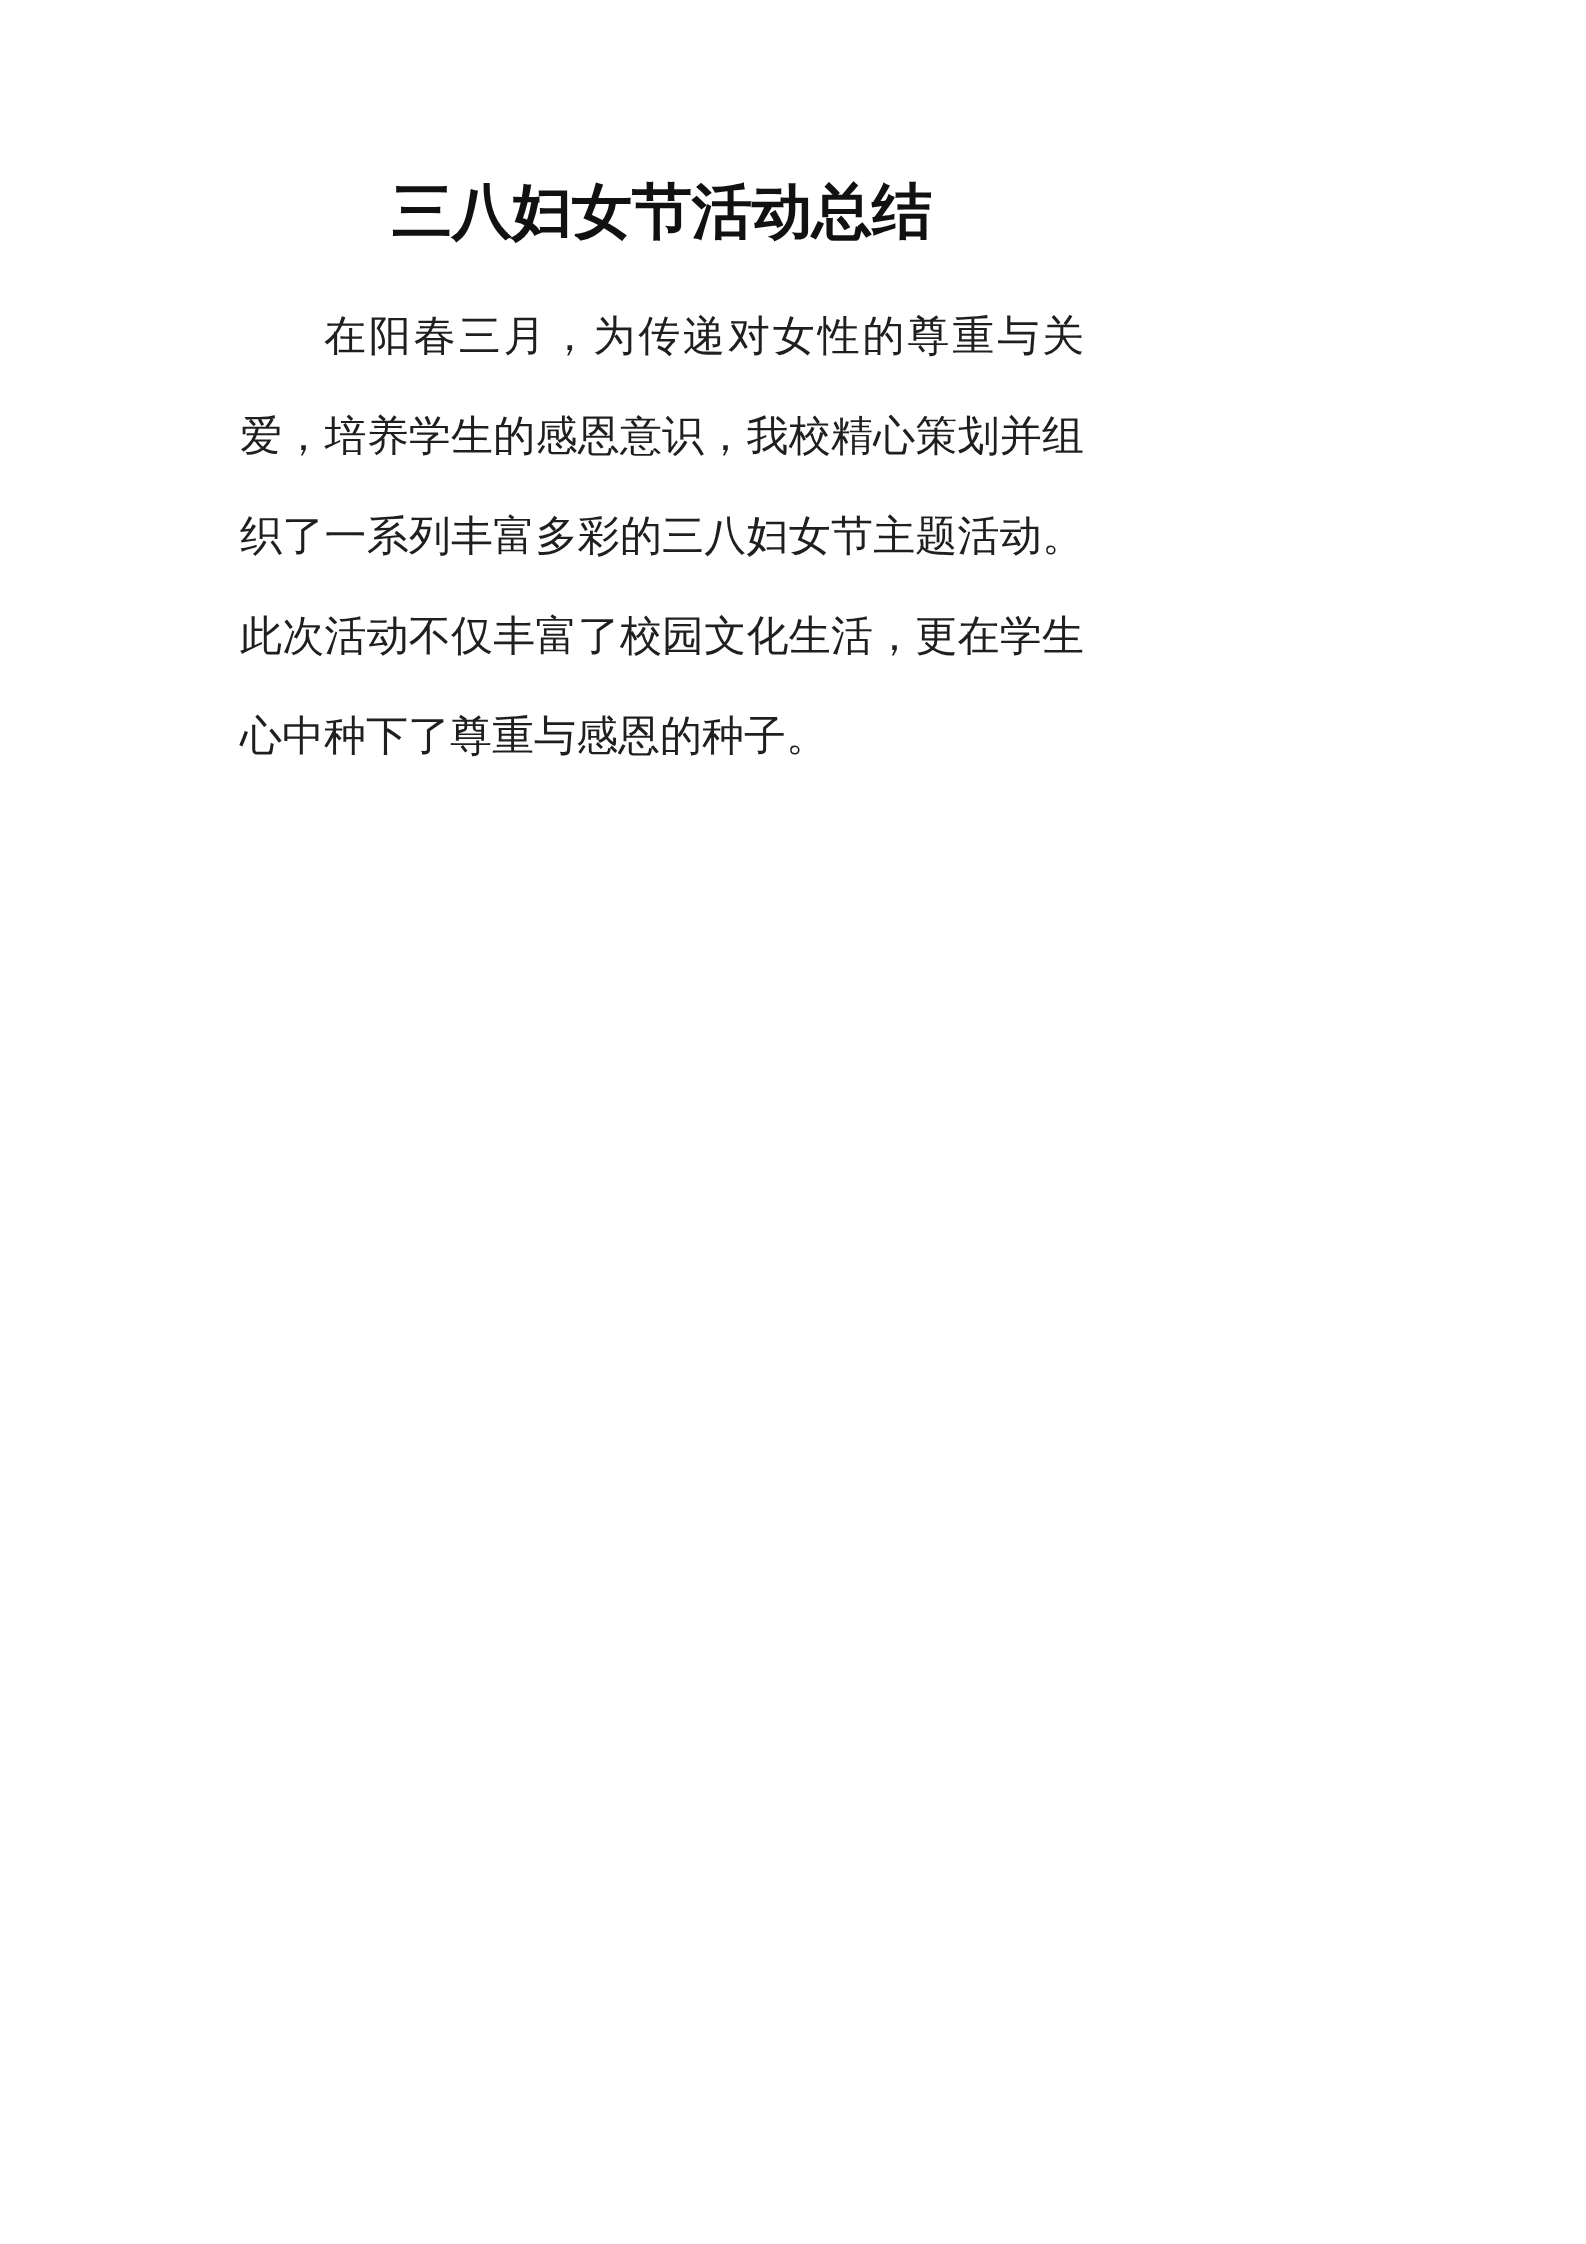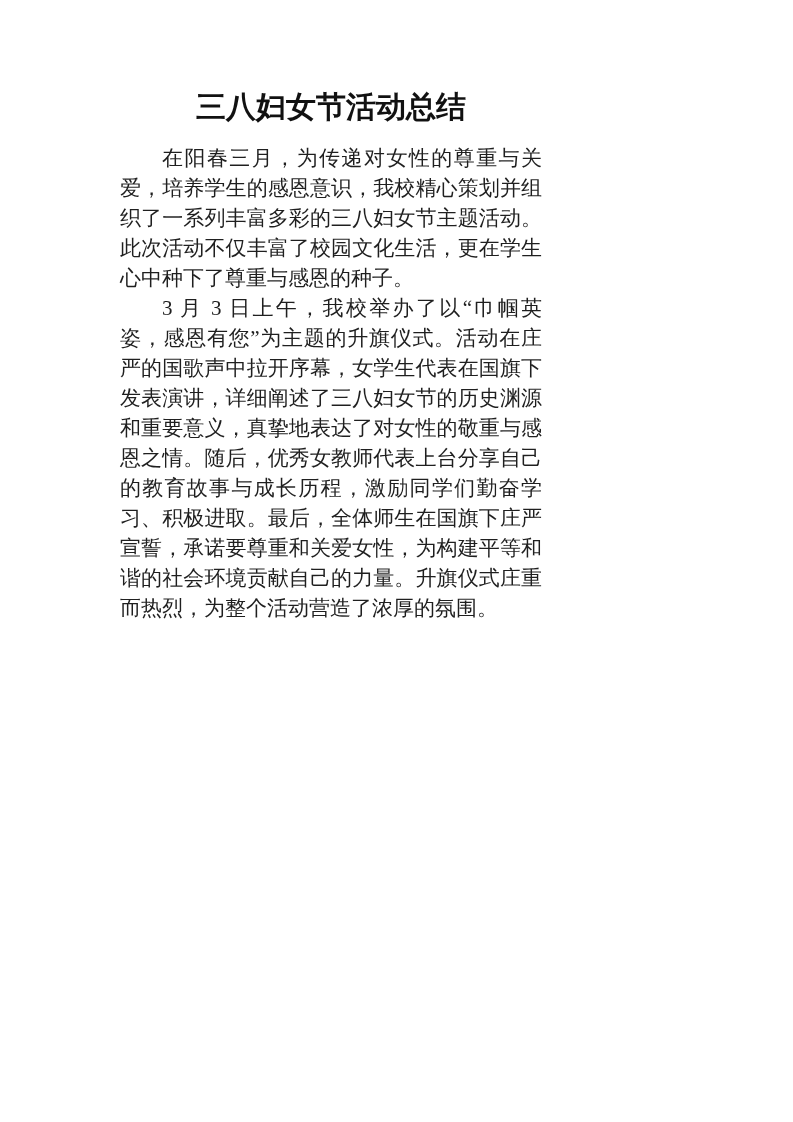--- a/index.html
+++ b/index.html
@@ -23,28 +23,27 @@
     font-size: 30px;
     font-weight: 700;
     line-height: 47px;
     text-align: center;
     letter-spacing: 0;
     color: #111111;
   }
   .doc-paragraph {
     margin: 0;
     font-size: 21px;
-    line-height: 30px;
+    line-height: 50px;
     text-align: justify;
     text-justify: inter-ideograph;
     text-indent: 2em;
     word-break: break-all;
     color: #1f1f1f;
   }
 </style>
 </head>
 <body>
 
 <div class="page">
   <h1 class="doc-title">三八妇女节活动总结</h1>
   <p class="doc-paragraph">在阳春三月，为传递对女性的尊重与关爱，培养学生的感恩意识，我校精心策划并组织了一系列丰富多彩的三八妇女节主题活动。此次活动不仅丰富了校园文化生活，更在学生心中种下了尊重与感恩的种子。</p>
-  <p class="doc-paragraph">3 月 3 日上午，我校举办了以“巾帼英姿，感恩有您”为主题的升旗仪式。活动在庄严的国歌声中拉开序幕，女学生代表在国旗下发表演讲，详细阐述了三八妇女节的历史渊源和重要意义，真挚地表达了对女性的敬重与感恩之情。随后，优秀女教师代表上台分享自己的教育故事与成长历程，激励同学们勤奋学习、积极进取。最后，全体师生在国旗下庄严宣誓，承诺要尊重和关爱女性，为构建平等和谐的社会环境贡献自己的力量。升旗仪式庄重而热烈，为整个活动营造了浓厚的氛围。</p>
 </div>
 
 </body></html>

